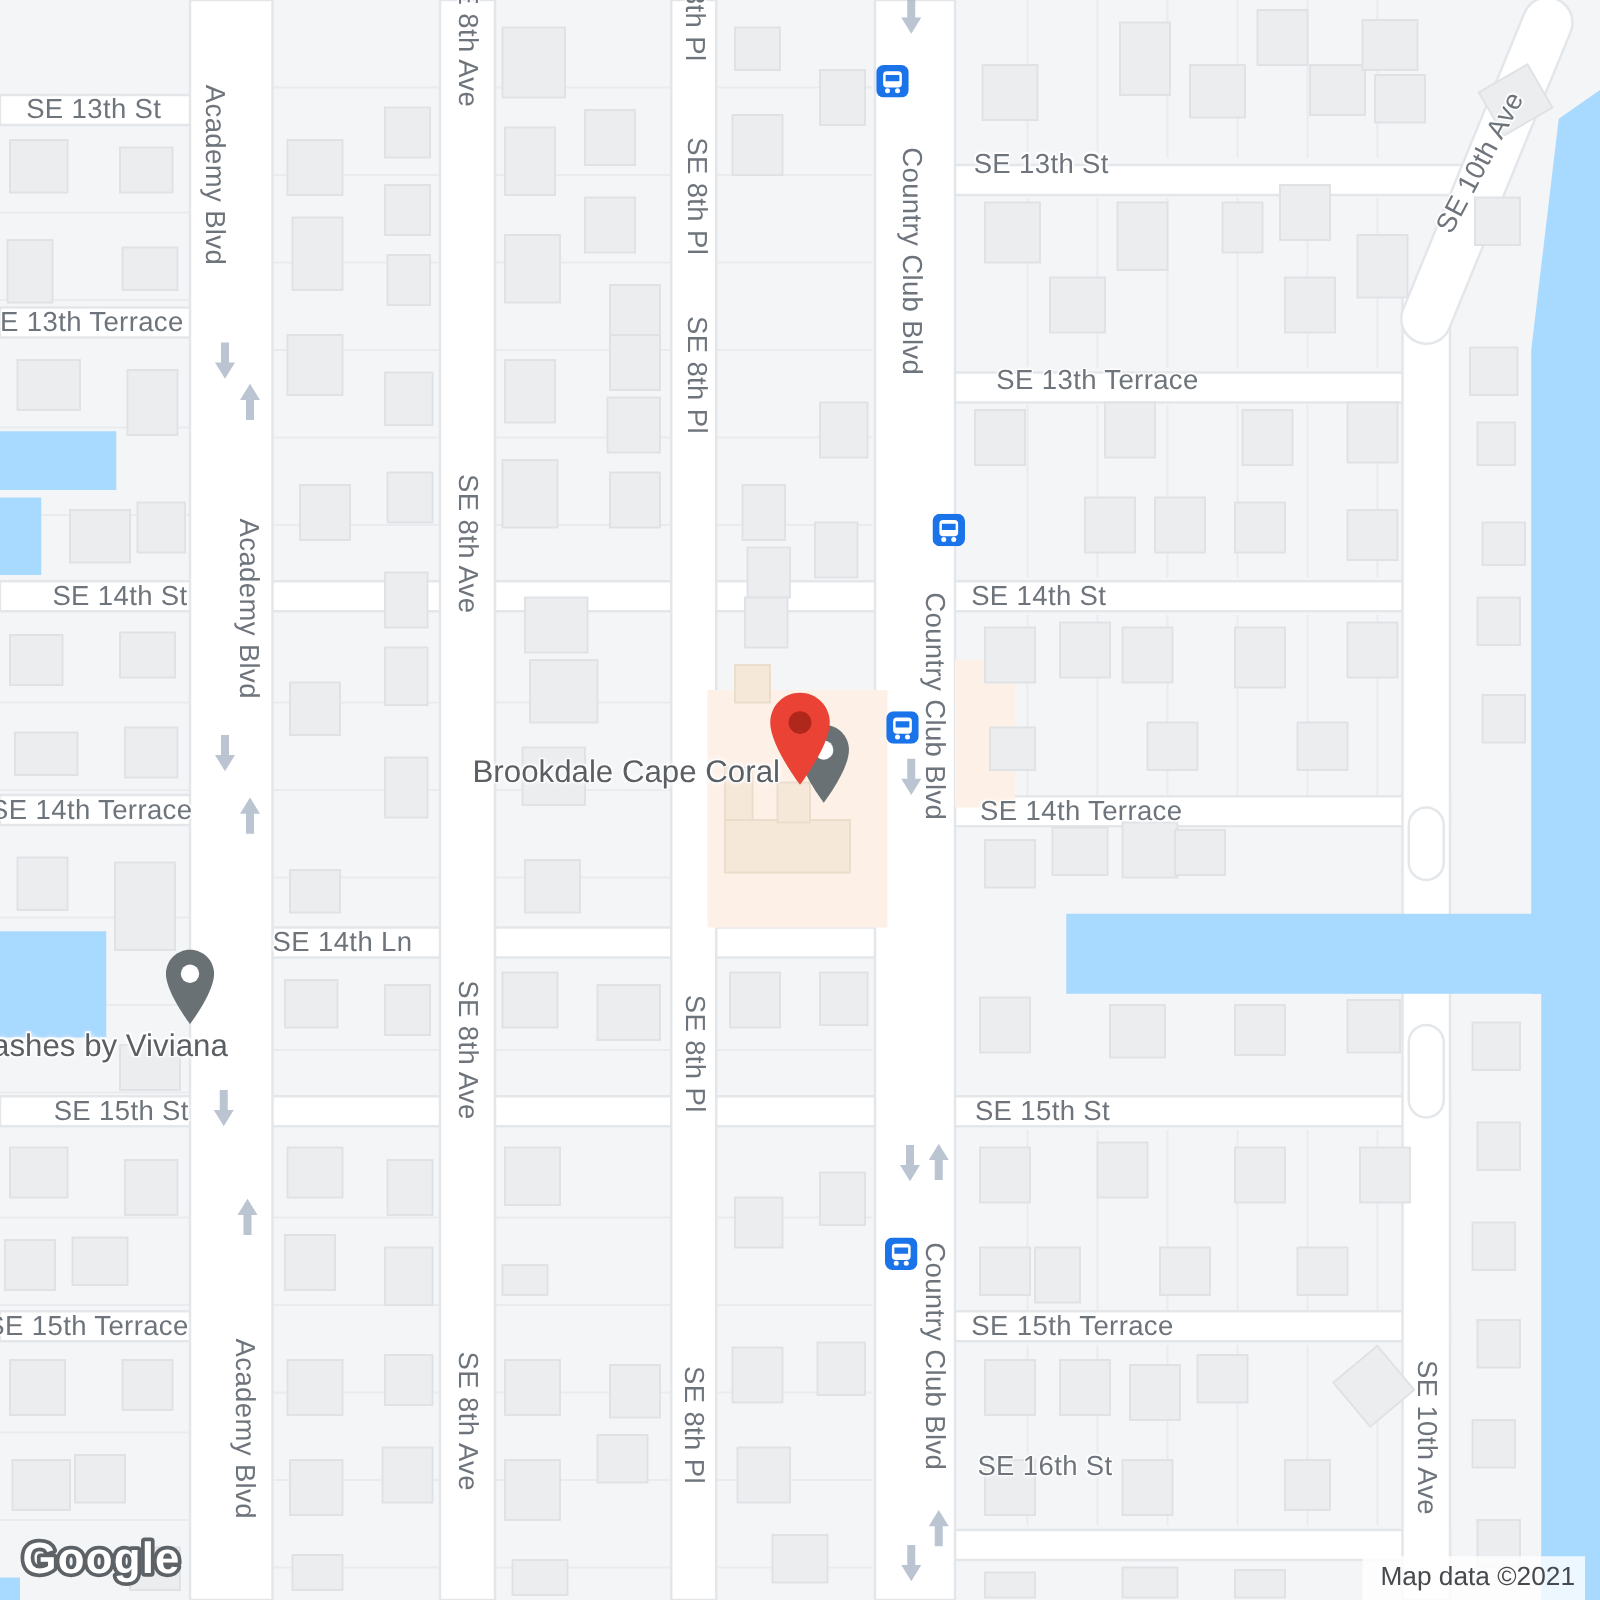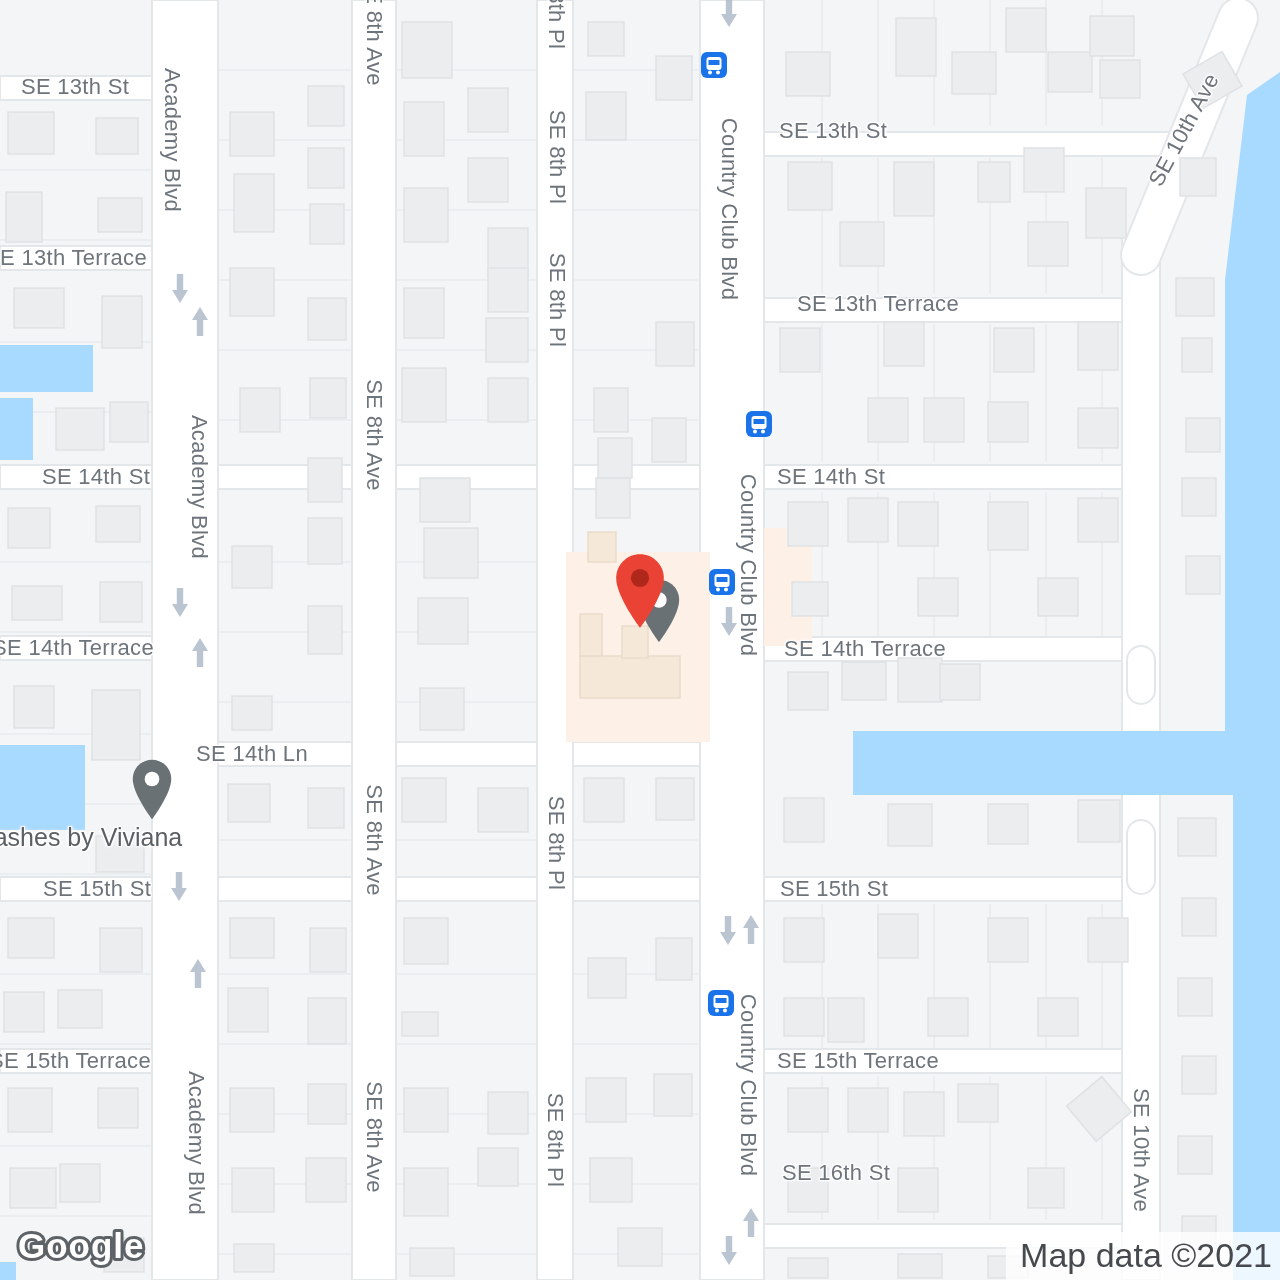--- a/index.html
+++ b/index.html
@@ -14,22 +14,22 @@
     position:absolute;white-space:nowrap;color:#6e747b;font-size:22px;
     letter-spacing:.3px;
     text-shadow:-1px -1px 0 #fff,1px -1px 0 #fff,-1px 1px 0 #fff,1px 1px 0 #fff,0 0 4px #fff,0 0 4px #fff;
   }
   .poi-label{
     position:absolute;white-space:nowrap;color:#5a5f64;font-size:25px;
     text-shadow:-1px -1px 0 #fff,1px -1px 0 #fff,-1px 1px 0 #fff,1px 1px 0 #fff,0 0 5px #fff,0 0 5px #fff;
   }
   .marker{position:absolute;}
   .attribution{
-    position:absolute;right:0;bottom:0;background:rgba(255,255,255,.78);
-    color:#46494d;font-size:34px;padding:6px 8px 8px 14px;line-height:1;
+    position:absolute;right:12px;bottom:0;background:rgba(255,255,255,.78);
+    color:#46494d;font-size:21px;padding:6px 8px 8px 14px;line-height:1;
   }
   .google-logo{position:absolute;left:14px;bottom:8px;}
 </style>
 </head>
 <body>
 
 <div id="map">
   <svg id="map-svg" width="1280" height="1280">
       <rect x="0" y="0" width="1280" height="1280" fill="#f4f5f7"></rect>
       <line x1="0" y1="170" x2="152" y2="170" stroke="#e9ebee" stroke-width="1.5"></line>
@@ -310,26 +310,27 @@
       <div class="street-label" style="left: 1184px; top: 130px; transform: translate(-50%, -50%) rotate(-62deg);">SE 10th Ave</div>
       <div class="street-label" style="left: 1141px; top: 1150px; transform: translate(-50%, -50%) rotate(90deg);">SE 10th Ave</div>
       <div class="street-label" style="left: 75px; top: 87px; transform: translate(-50%, -50%) rotate(0deg);">SE 13th St</div>
       <div class="street-label" style="left: 66px; top: 258px; transform: translate(-50%, -50%) rotate(0deg);">SE 13th Terrace</div>
       <div class="street-label" style="left: 833px; top: 131px; transform: translate(-50%, -50%) rotate(0deg);">SE 13th St</div>
       <div class="street-label" style="left: 878px; top: 304px; transform: translate(-50%, -50%) rotate(0deg);">SE 13th Terrace</div>
       <div class="street-label" style="left: 96px; top: 477px; transform: translate(-50%, -50%) rotate(0deg);">SE 14th St</div>
       <div class="street-label" style="left: 831px; top: 477px; transform: translate(-50%, -50%) rotate(0deg);">SE 14th St</div>
       <div class="street-label" style="left: 73px; top: 648px; transform: translate(-50%, -50%) rotate(0deg);">SE 14th Terrace</div>
       <div class="street-label" style="left: 865px; top: 649px; transform: translate(-50%, -50%) rotate(0deg);">SE 14th Terrace</div>
-      <div class="street-label" style="left: 252px; top: 754px; transform: translate(-50%, -50%) rotate(0deg);">SE 14th Ln</div>
+      <div class="street-label" style="left: 274px; top: 754px; transform: translate(-50%, -50%) rotate(0deg);">SE 14th Ln</div>
       <div class="street-label" style="left: 97px; top: 889px; transform: translate(-50%, -50%) rotate(0deg);">SE 15th St</div>
       <div class="street-label" style="left: 834px; top: 889px; transform: translate(-50%, -50%) rotate(0deg);">SE 15th St</div>
       <div class="street-label" style="left: 70px; top: 1061px; transform: translate(-50%, -50%) rotate(0deg);">SE 15th Terrace</div>
       <div class="street-label" style="left: 858px; top: 1061px; transform: translate(-50%, -50%) rotate(0deg);">SE 15th Terrace</div>
       <div class="street-label" style="left: 836px; top: 1173px; transform: translate(-50%, -50%) rotate(0deg);">SE 16th St</div>
+      <div class="poi-label" style="left: 501px; top: 618px; transform: translate(-50%, -50%);">Brookdale Cape Coral</div>
       <div class="poi-label" style="left: 81px; top: 837px; transform: translate(-50%, -50%);">Lashes by Viviana</div>
       <div class="marker" style="left: 718px; top: -4px;"><svg width="22" height="33" style="transform:rotate(180deg)">
           <path d="M11 2 L3 15 L7.8 15 L7.8 31 L14.2 31 L14.2 15 L19 15 Z" fill="#a9b6c6" opacity="0.8"></path>
         </svg></div>
       <div class="marker" style="left: 169px; top: 272px;"><svg width="22" height="33" style="transform:rotate(180deg)">
           <path d="M11 2 L3 15 L7.8 15 L7.8 31 L14.2 31 L14.2 15 L19 15 Z" fill="#a9b6c6" opacity="0.8"></path>
         </svg></div>
       <div class="marker" style="left: 189px; top: 305px;"><svg width="22" height="33" style="transform:rotate(0deg)">
           <path d="M11 2 L3 15 L7.8 15 L7.8 31 L14.2 31 L14.2 15 L19 15 Z" fill="#a9b6c6" opacity="0.8"></path>
         </svg></div>

